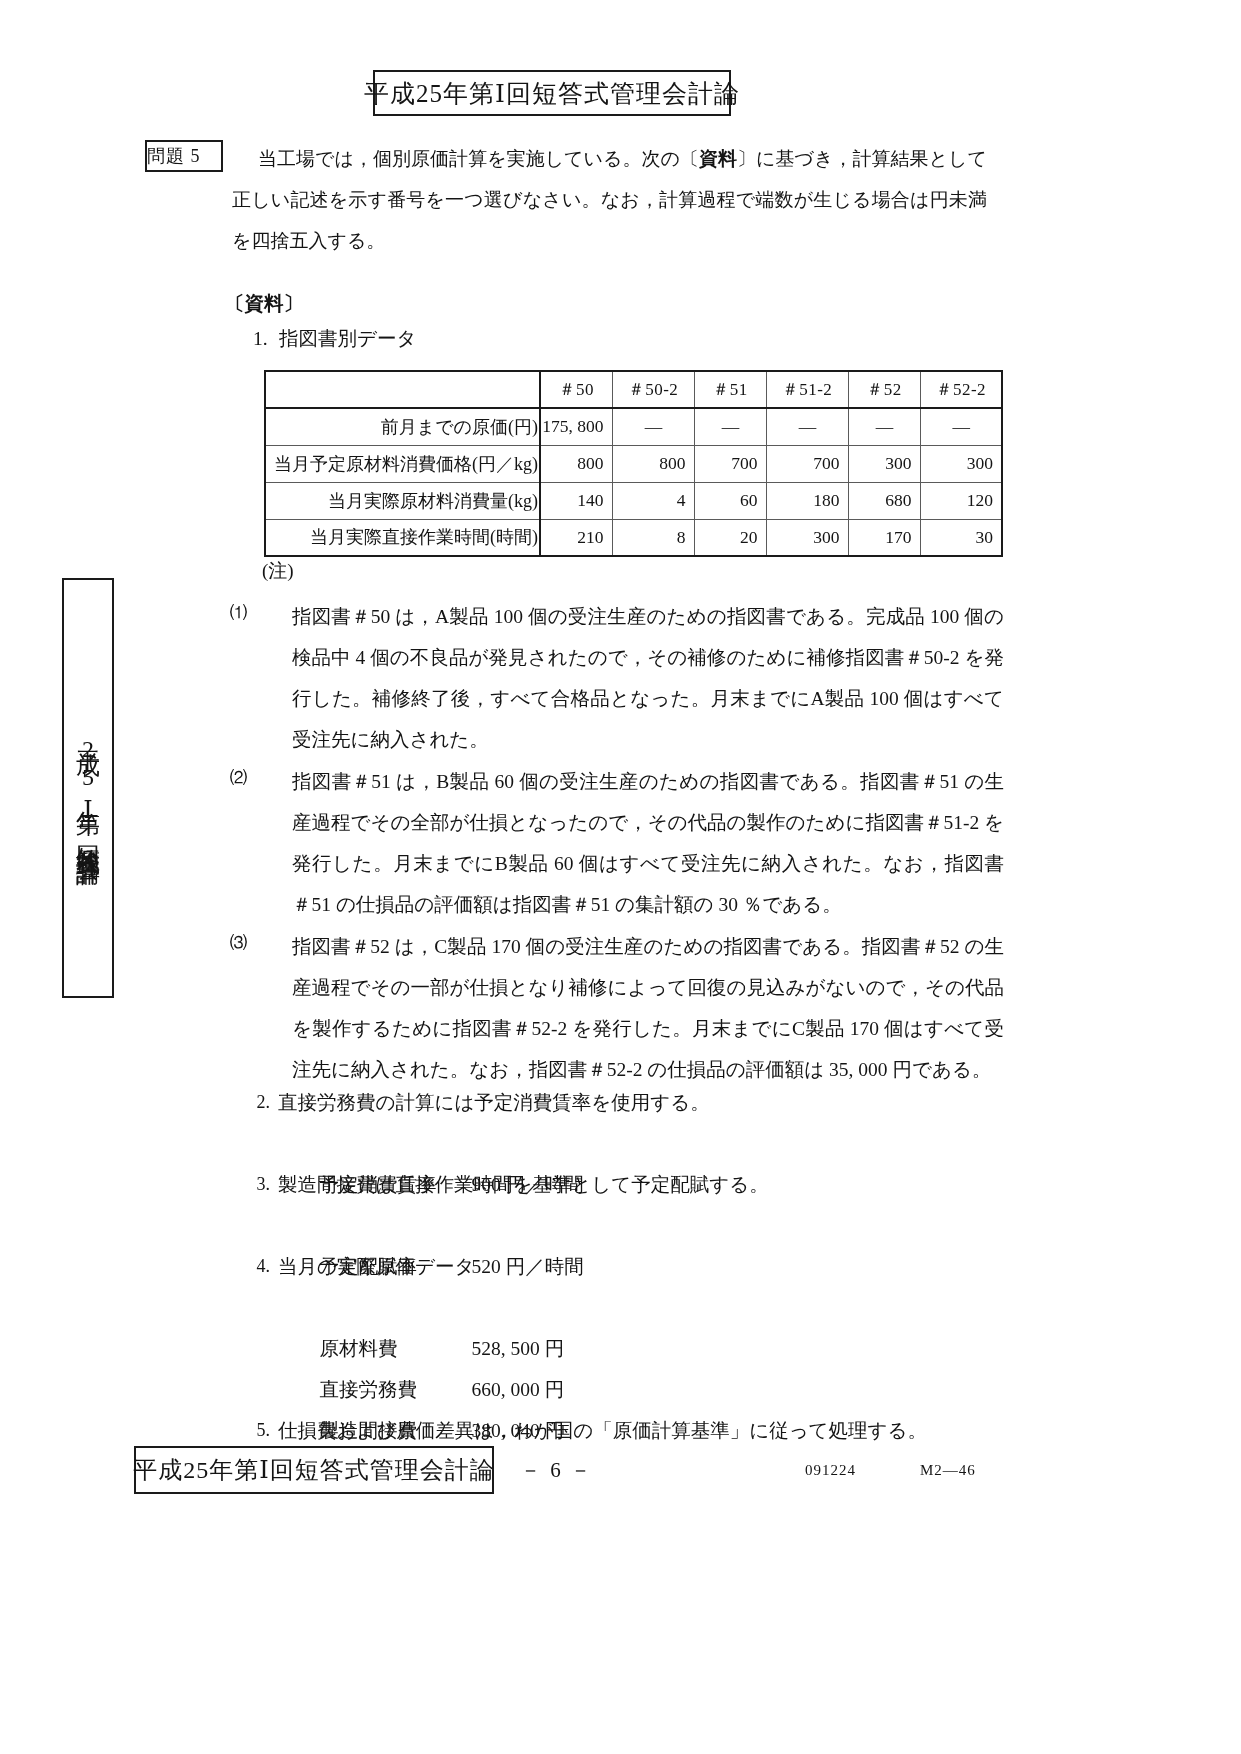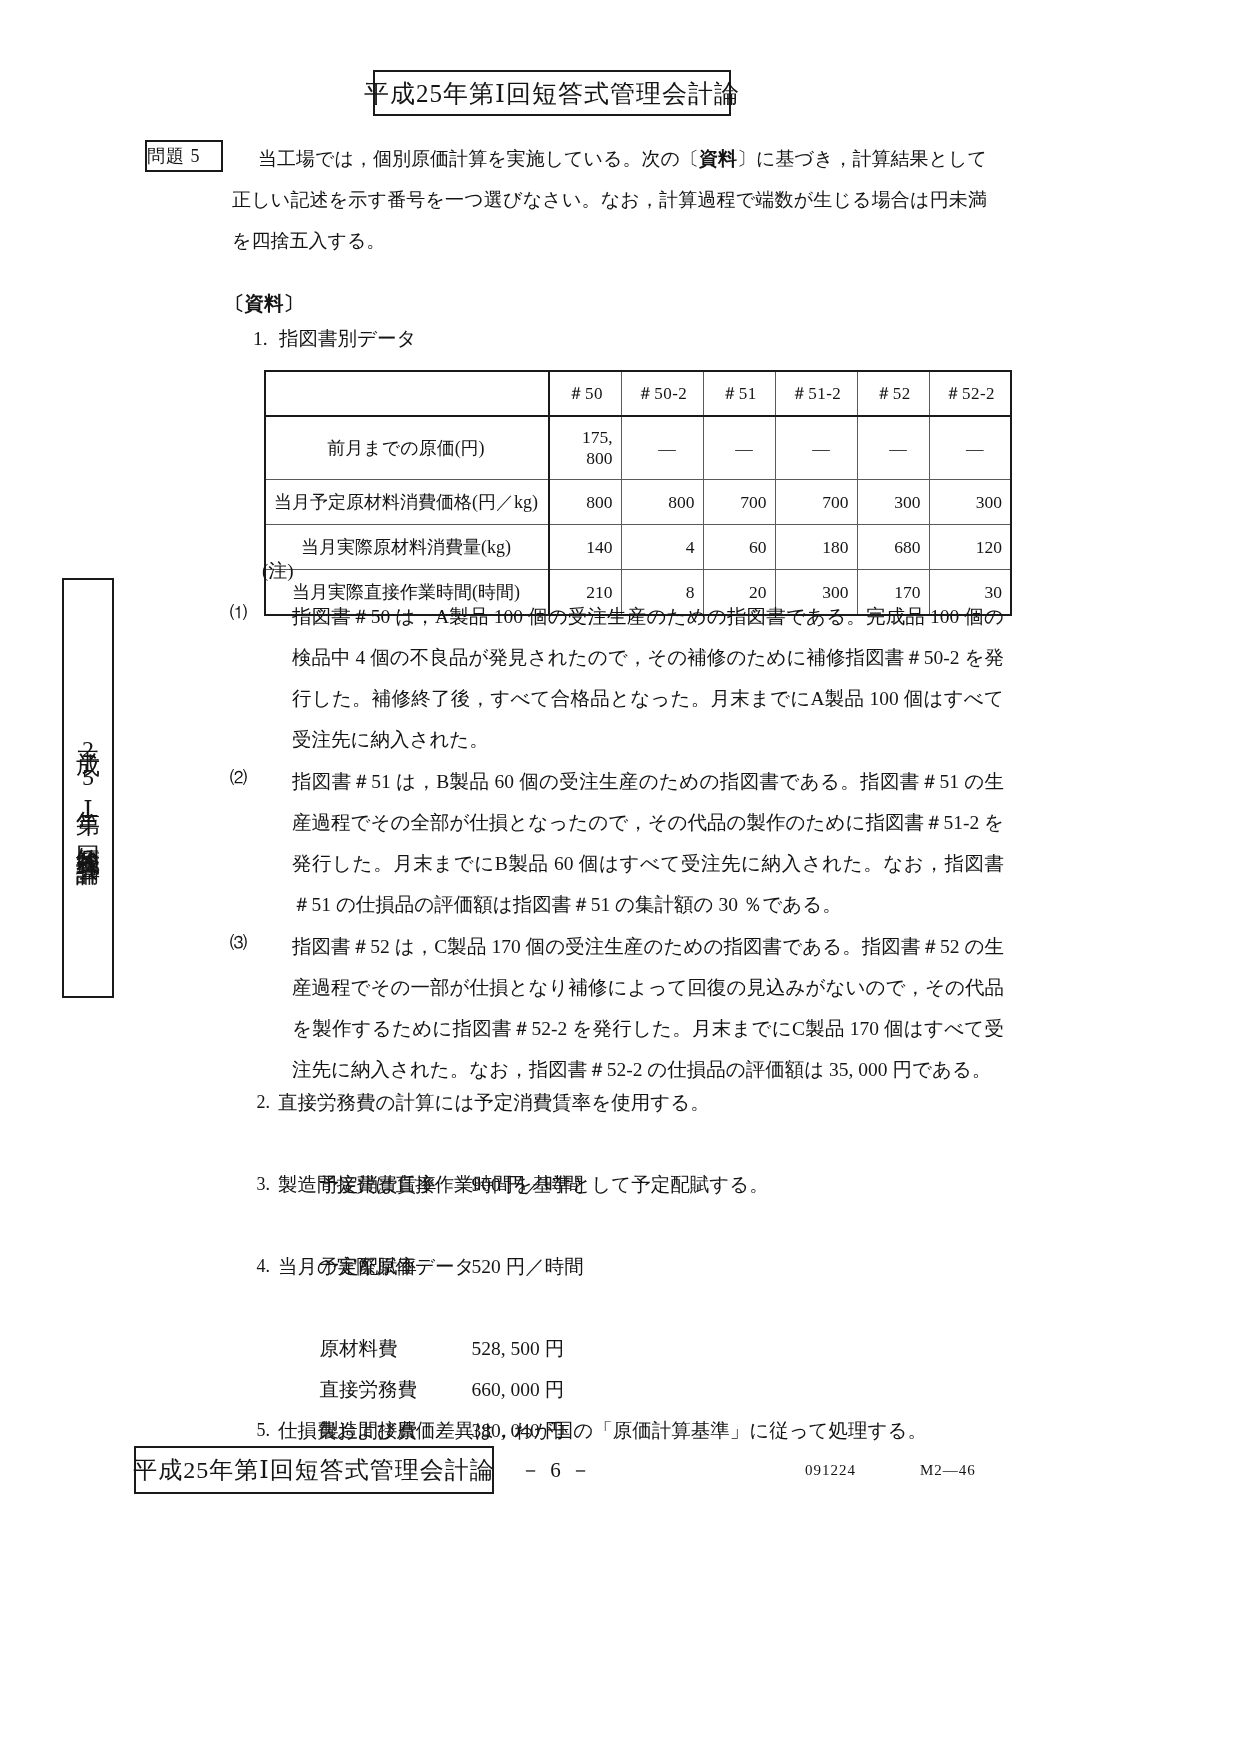--- a/index.html
+++ b/index.html
@@ -92,29 +92,29 @@
   
   .data-table {
     position: absolute;
     left: 264px;
     top: 370px;
     border-collapse: collapse;
     font-size: 18px;
   }
   .data-table td, .data-table th {
     border: 1px solid #5a5a5a;
-    padding: 10px;
+    padding: 1px;
     height: 37px;
     font-weight: normal;
     box-sizing: border-box;
     font-family: Liberation Serif, serif;
   }
   .data-table .rowlabel {
     width: 264px;
-    text-align: center;
+    text-align: right;
     padding-left: 8px;
     font-size: 18px;
     white-space: nowrap;
   }
   .data-table .colhead {
     width: 72px;
     text-align: center;
     font-size: 17px;
     letter-spacing: 0.5px;
   }

